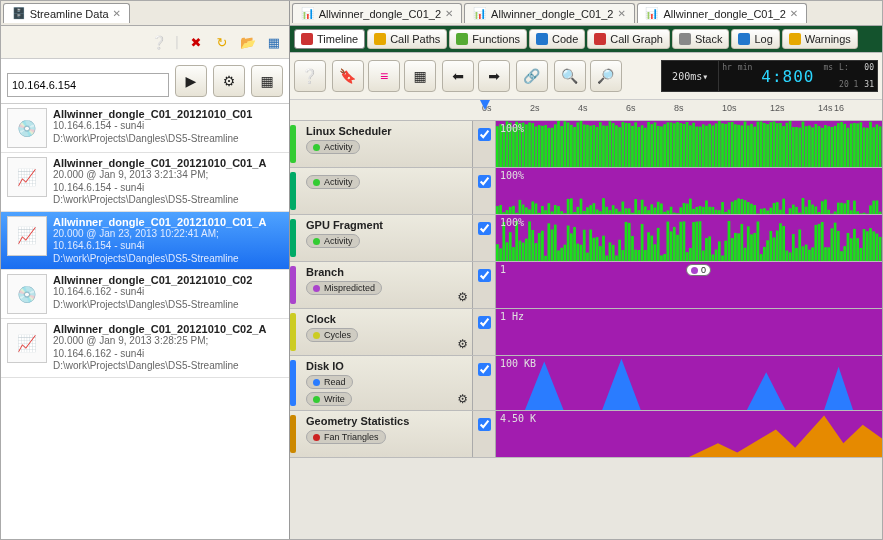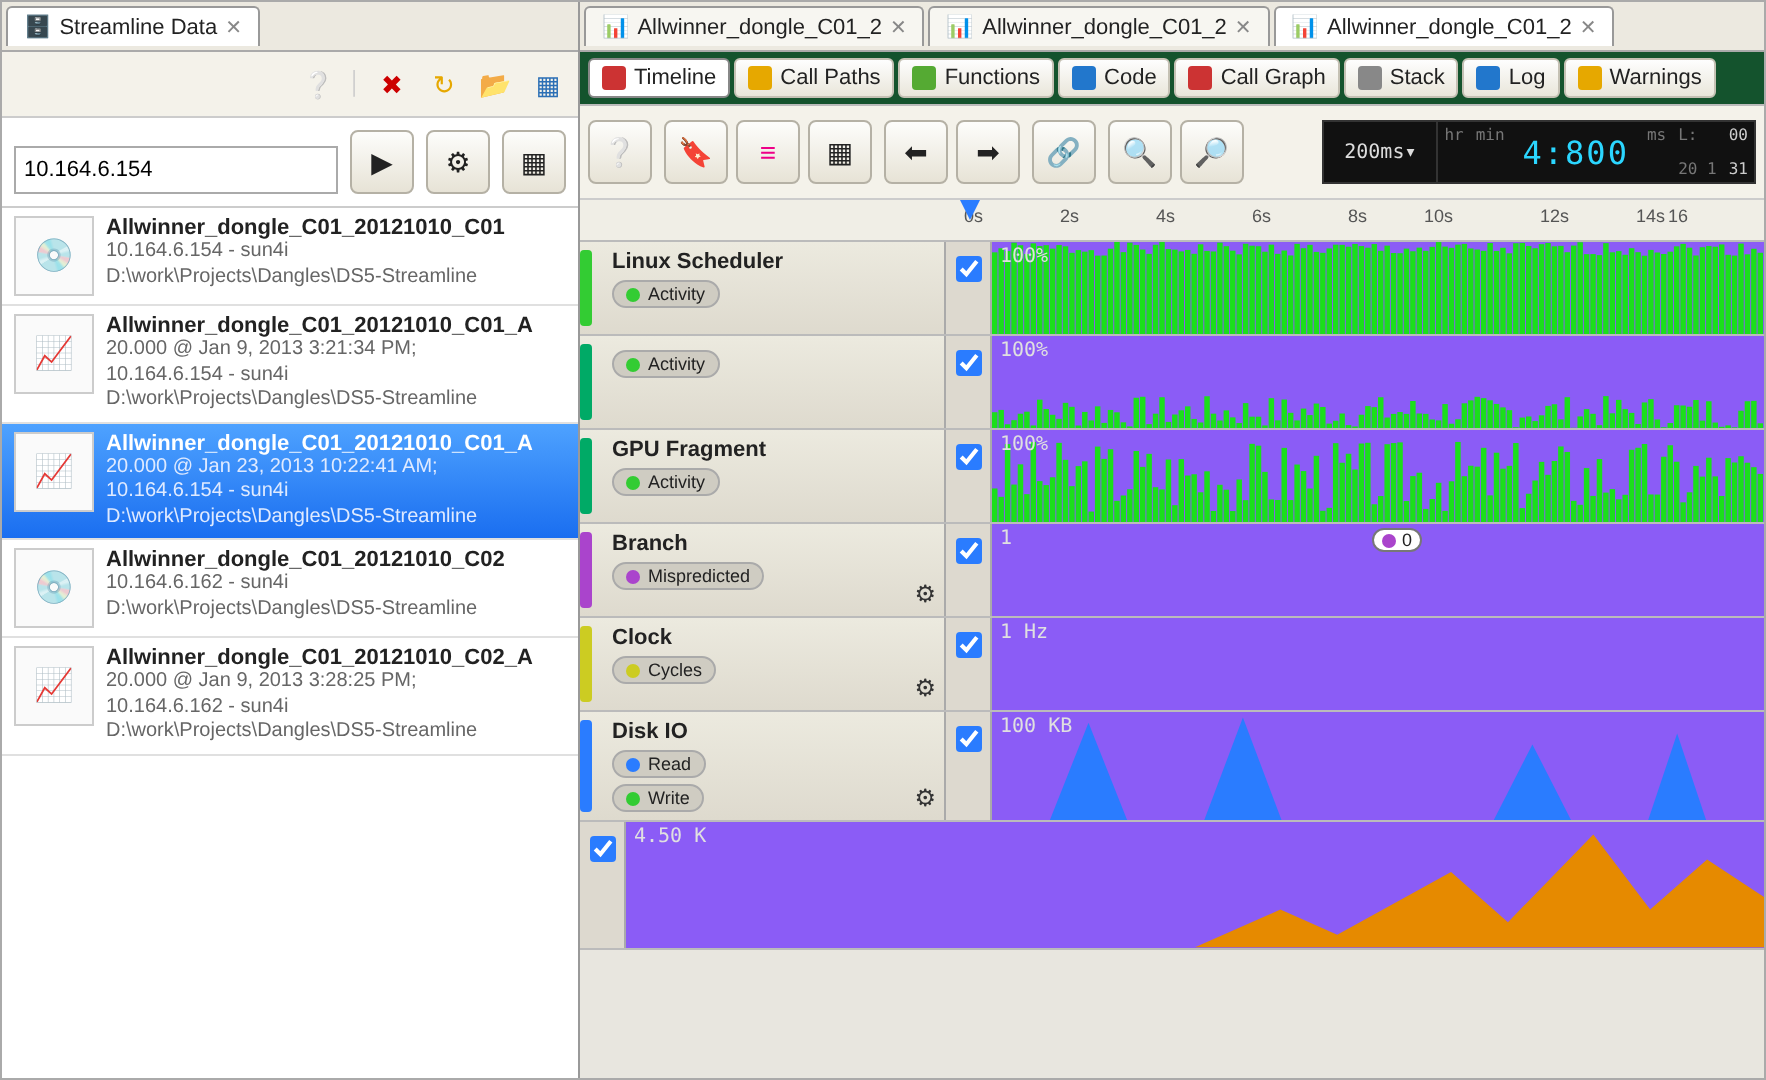--- a/index.html
+++ b/index.html
@@ -41,21 +41,21 @@
 .tl{flex:1;overflow:auto;background:#e8e6df}
 .track{display:flex;border-bottom:1px solid #bbb;min-height:46px}
 .track .head{width:170px;flex:0 0 170px;background:linear-gradient(#eceadf,#dedace);border-right:1px solid #aaa;padding:4px 6px;position:relative}
 .track .head .name{font-weight:bold;margin-left:10px}
 .chip{display:inline-flex;align-items:center;gap:4px;background:#cfccc2;border:1px solid #aaa;border-radius:8px;padding:1px 6px;font-size:9px;margin-top:3px;margin-left:10px}
 .dot{width:7px;height:7px;border-radius:50%;display:inline-block}
 .gear{position:absolute;right:4px;bottom:4px;font-size:12px;color:#333;cursor:pointer}
 .stripe{position:absolute;left:0;top:4px;width:6px;height:calc(100% - 8px);border-radius:2px}
 .track .chk{width:22px;flex:0 0 22px;background:#ddd9cf;border-right:1px solid #aaa;display:flex;align-items:flex-start;justify-content:center;padding-top:4px}
 .track .chk input{accent-color:#2a7cff}
-.track .graph{flex:1;background:#8b5cf6;position:relative;overflow:hidden}
+.track .graph{flex:1;background:#a21caf;position:relative;overflow:hidden}
 .lbl{position:absolute;left:4px;top:2px;color:#e0e0e0;font-size:10px;font-family:Consolas,monospace;z-index:2}
 .marker{position:absolute;top:2px;left:190px;background:#fff;border:1px solid #777;border-radius:8px;padding:0 4px;font-size:9px;display:flex;align-items:center;gap:3px}
 svg{display:block}
 </style>
 </head>
 <body>
 
 <div class="app">
 
   <div class="left">
@@ -220,21 +220,21 @@
             <span>31</span>
           </div>
       </div>
     </div>
     <div class="ruler" id="ruler">
         <span style="left: 192px;">0s</span>
         <span style="left: 240px;">2s</span>
         <span style="left: 288px;">4s</span>
         <span style="left: 336px;">6s</span>
         <span style="left: 384px;">8s</span>
-        <span style="left: 422px;">10s</span>
+        <span style="left: 432px;">10s</span>
         <span style="left: 480px;">12s</span>
         <span style="left: 528px;">14s</span>
         <span style="left: 544px;">16</span>
         <div style="position: absolute; left: 190px; top: 0px; width: 10px; height: 10px; background: rgb(42, 124, 255); clip-path: polygon(0px 0px, 100% 0px, 50% 100%);"></div>
       </div>
     <div class="tl" id="tl">
         <div class="track">
     <div class="head">
       <div class="stripe" style="background:#3c3"></div>
       <div class="name">Linux Scheduler</div>
@@ -687,20 +687,26 @@
           </div>
     <div class="graph">
       <span class="lbl">100 KB</span>
 
       <svg width="100%" height="100%" viewBox="0 0 400 44" preserveAspectRatio="none">
               <path d="M0 44 L30 44 L50 4.399999999999999 L70 44 L110 44 L130 2.200000000000003 L150 44 L260 44 L280 13.200000000000003 L300 44 L340 44 L355 8.799999999999997 L370 44 L400 44 Z" fill="#2a7cff"></path>
             </svg>
     </div>
         </div>
         <div class="track">
+    <div class="head">
+      <div class="stripe" style="background:#c80"></div>
+      <div class="name">Geometry Statistics</div>
+      <span class="chip"><span class="dot" style="background:#c22"></span>Fan Triangles</span>
+      
+    </div>
     <div class="chk">
             <input type="checkbox" checked="" style="">
           </div>
     <div class="graph">
       <span class="lbl">4.50 K</span>
 
       <svg width="100%" height="100%" viewBox="0 0 400 44" preserveAspectRatio="none">
               <path d="M0 44 L200 44 L230 30.8 L250 39.6 L290 17.6 L310 35.2 L340 4.399999999999999 L360 30.8 L380 13.200000000000003 L400 26.4 L400 44 Z" fill="#e68a00"></path>
             </svg>
     </div>

